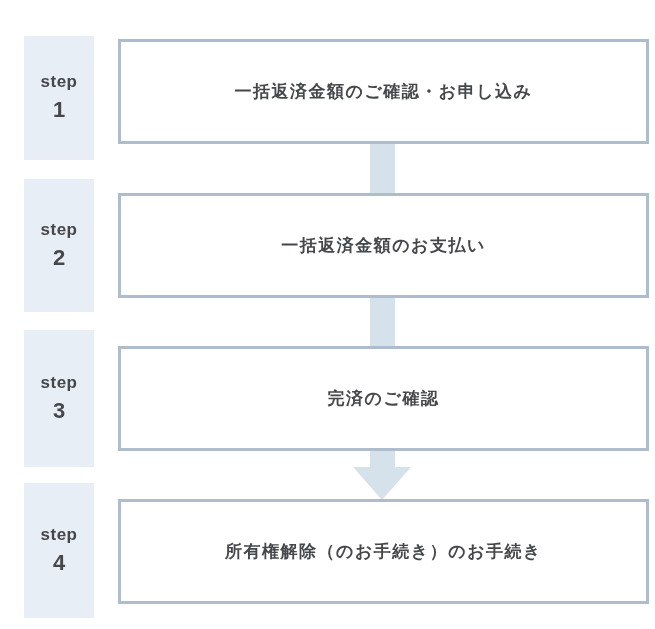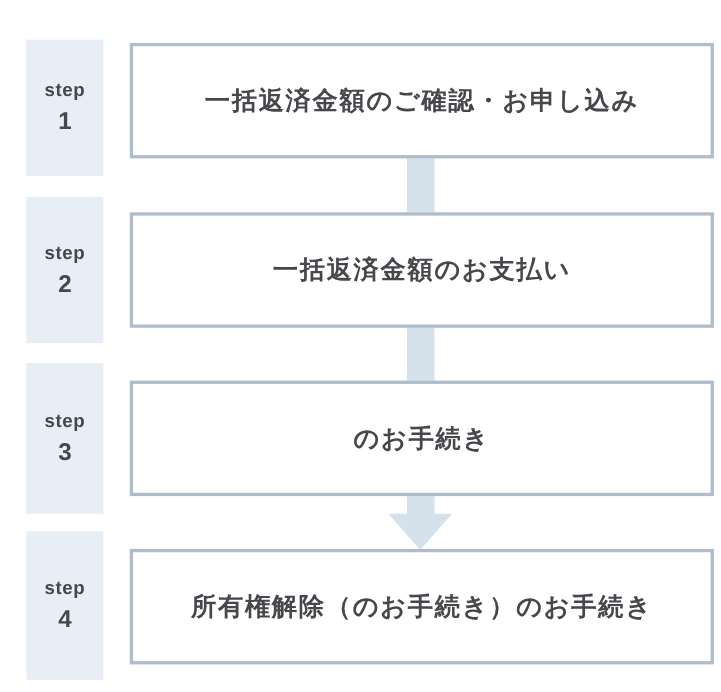--- a/index.html
+++ b/index.html
@@ -86,21 +86,21 @@
     display: flex;
     align-items: center;
     justify-content: center;
     z-index: 2;
   }
   .step-box.b1 { top: 31px; }
   .step-box.b2 { top: 185px; }
   .step-box.b3 { top: 338px; }
   .step-box.b4 { top: 491px; }
   .step-title {
-    font-size: 23px;
+    font-size: 17px;
     font-weight: 700;
     letter-spacing: 1.5px;
     text-align: center;
     white-space: nowrap;
   }
 </style>
 </head>
 <body>
 
 <div class="canvas">
@@ -124,21 +124,21 @@
   </div>
   <div class="step-box b2">
     <span class="step-title">一括返済金額のお支払い</span>
   </div>
 
   <div class="step-badge s3">
     <span class="step-word">step</span>
     <span class="step-num">3</span>
   </div>
   <div class="step-box b3">
-    <span class="step-title">のお手続き</span>
+    <span class="step-title">完済のご確認</span>
   </div>
 
   <div class="step-badge s4">
     <span class="step-word">step</span>
     <span class="step-num">4</span>
   </div>
   <div class="step-box b4">
     <span class="step-title">所有権解除（のお手続き）のお手続き</span>
   </div>
 

